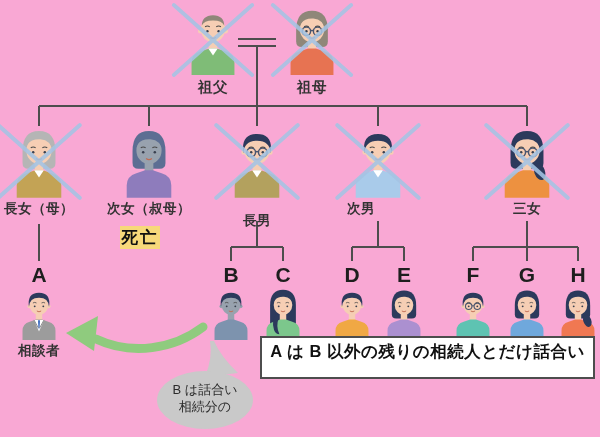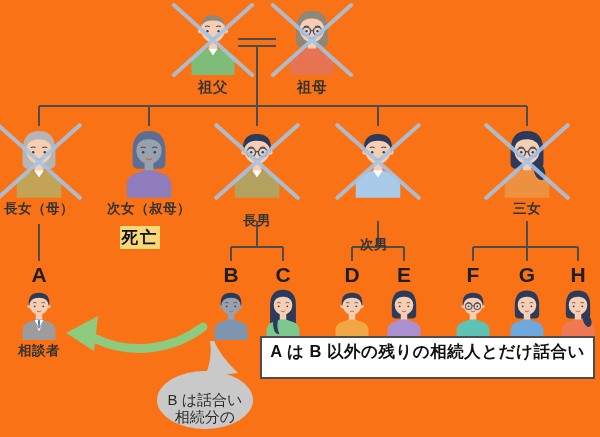--- a/index.html
+++ b/index.html
@@ -1,35 +1,35 @@
 <!DOCTYPE html>
 <html><head>
 <meta charset="utf-8">
 <style>
   html,body{margin:0;padding:0;background:#fff;}
   #canvas{
-    position:relative;width:600px;height:437px;background:#f97316;overflow:hidden;
+    position:relative;width:600px;height:437px;background:#f9a8d4;overflow:hidden;
     font-family:"Liberation Sans","DejaVu Sans",sans-serif;
   }
   #canvas svg{position:absolute;}
   #connectors,#arrow-svg,#bubble-svg{left:0;top:0;pointer-events:none;}
   .person{position:absolute;}
   .person svg{position:static;display:block;overflow:visible;}
   .plabel{position:absolute;text-align:center;font-size:13.5px;font-weight:700;
           color:#333333;letter-spacing:.5px;white-space:nowrap;}
   .r1{font-size:14.5px;}
   .letter{position:absolute;width:34px;text-align:center;font-size:21px;
           font-weight:700;color:#1e1e1e;}
   .badge{position:absolute;width:58px;height:23px;line-height:23px;text-align:center;
          font-size:16.5px;font-weight:700;color:#111;letter-spacing:2px;}
   .arrow-label{position:absolute;left:94px;top:301px;width:94px;text-align:center;
          font-size:14.5px;font-weight:700;color:#3d3d3d;line-height:16px;}
   .arrow-label span{display:block;}
   .bubble-text{position:absolute;left:151px;top:382px;width:108px;text-align:center;
-         font-size:15px;color:#2b2b2b;line-height:16.5px;font-weight:500;margin-top:10px;}
+         font-size:13px;color:#2b2b2b;line-height:16.5px;font-weight:500;}
   .bubble-text span{display:block;}
   .note{position:absolute;left:260px;top:336px;width:335px;height:43px;line-height:27px;
         box-sizing:border-box;border:2px solid #4d4d4d;background:#fff;text-align:center;
         font-size:16.5px;font-weight:700;color:#111;letter-spacing:.5px;white-space:nowrap;}
 </style>
 </head>
 <body>
 
 <div id="canvas">
   <svg id="connectors" width="600" height="437">
@@ -150,21 +150,21 @@
           <circle cx="26" cy="27" r="1.3" fill="#39404f"></circle>
           <circle cx="38" cy="27" r="1.3" fill="#39404f"></circle>
           <path d="M23.5,22.3 q2.5,-1.6 5,0 M35.5,22.3 q2.5,-1.6 5,0" stroke="#4a4a4a" stroke-width="1.1" fill="none"></path>
           <path d="M29,33.5 Q32,35.8 35,33.5" stroke="#c06a52" stroke-width="1.3" fill="none"></path>
           <g stroke="#A5C4E4" stroke-width="4.2" stroke-linecap="round" opacity="0.88">
             <line x1="-10" y1="-1" x2="74" y2="74"></line>
             <line x1="74" y1="-1" x2="-10" y2="74"></line>
           </g>
         </svg>
       </div>
-      <div class="plabel" style="left: 304px; top: 200px; width: 140px; margin-top: 36px;">次男</div>
+      <div class="plabel" style="left: 291px; top: 200px; width: 140px;">次男</div>
       <div class="person" style="left: 496px; top: 126px; width: 62px; height: 72px;">
         <svg width="62" height="72" viewBox="0 0 64 74">
           <path d="M15,26 Q15,5 32,5 Q49,5 49,26 L49,38 Q49,44 43,44 L21,44 Q15,44 15,38 Z" fill="#2C3A5C"></path>
           <rect x="27.5" y="34" width="9" height="13" fill="#F6CEB4"></rect>
           <path d="M9,74 V61 Q9,51.5 19,48.5 L28,45.5 H36 L45,48.5 Q55,51.5 55,61 V74 Z" fill="#ED9140"></path>
           <ellipse cx="45" cy="47" rx="5.5" ry="9" fill="#2C3A5C" transform="rotate(-20 45 47)"></ellipse>
           <ellipse cx="32" cy="25" rx="13" ry="14" fill="#F6CEB4"></ellipse>
           <path d="M17,27 Q15,6.5 32,6.5 Q49,6.5 47,27 Q44,14 33.5,13.5 Q24,13 20.5,18.5 Q18,21.5 17,27 Z" fill="#2C3A5C"></path>
           <g stroke="#4A5670" stroke-width="1.5" fill="none">
             <circle cx="26" cy="27" r="4.5"></circle>

